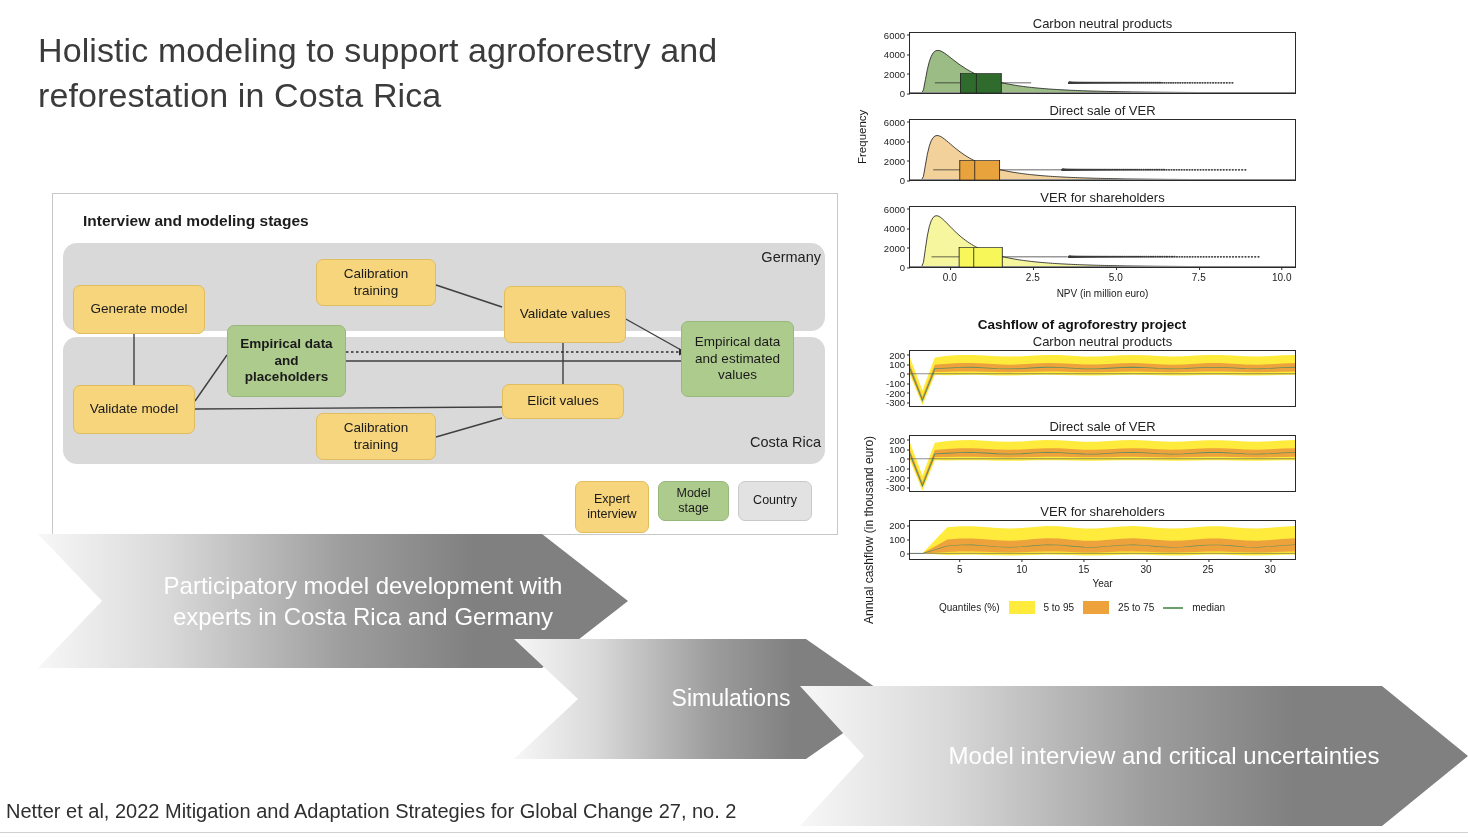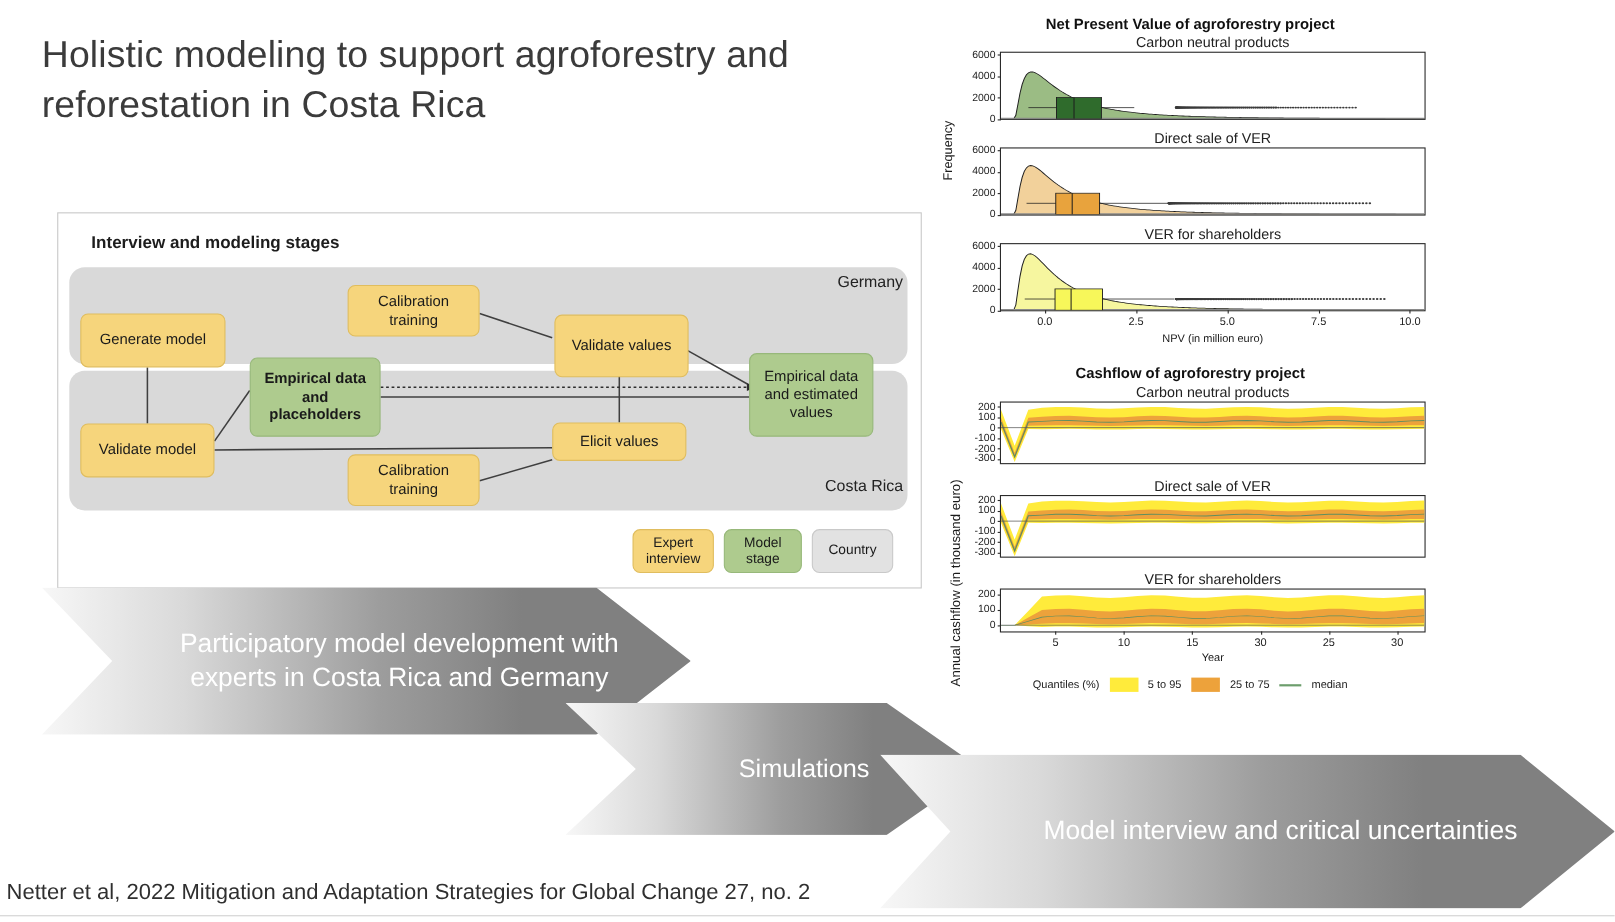--- a/index.html
+++ b/index.html
@@ -48,21 +48,21 @@
   #n-generate-model  {left:73px; top:285px;width:132px;height:49px;}
   #n-validate-model  {left:73px; top:385px;width:122px;height:49px;}
   #n-cal-top         {left:316px;top:259px;width:120px;height:47px;}
   #n-cal-bottom      {left:316px;top:413px;width:120px;height:47px;}
   #n-empirical-data  {left:227px;top:325px;width:119px;height:72px;font-weight:bold;}
   #n-validate-values {left:504px;top:286px;width:122px;height:57px;}
   #n-elicit-values   {left:502px;top:384px;width:122px;height:35px;}
   #n-empirical-est   {left:681px;top:321px;width:113px;height:76px;}
 
   
-  #key-expert  {left:575px;top:481px;width:74px;height:40px;font-size:12.5px;}
+  #key-expert  {left:575px;top:481px;width:74px;height:52px;font-size:12.5px;}
   #key-model   {left:658px;top:481px;width:71px;height:40px;font-size:12.5px;}
   #key-country {left:738px;top:481px;width:74px;height:40px;font-size:12.5px;}
 
   #diagram-links{position:absolute;left:0;top:0;width:1468px;height:838px;pointer-events:none;z-index:2;}
 
   
   #charts-col{position:absolute;left:852px;top:14px;width:460px;height:680px;}
   .chart-title{
     text-align:center;font-weight:bold;font-size:13.5px;color:#111;
   }
@@ -168,21 +168,20 @@
 <div class="node expert" id="n-validate-values">Validate values</div>
 <div class="node expert" id="n-elicit-values">Elicit values</div>
 <div class="node model" id="n-empirical-est">Empirical data and estimated values</div>
 
 <div class="node expert" id="key-expert">Expert interview</div>
 <div class="node model" id="key-model">Model stage</div>
 <div class="node country" id="key-country">Country</div>
 
 <div id="charts-col">
 
-  <div class="chart-title">Net Present Value of agroforestry project</div>
   <div id="ylab-npv">Frequency</div>
 
   <div style="margin-left:57px;width:387px;">
     <div class="panel-title">Carbon neutral products</div>
     <div class="plot-box" id="npv-p0" style="height:62px;">
         <svg width="100%" height="100%" viewBox="0 0 1000 200" preserveAspectRatio="none" style="position: absolute; left: 0px; top: 0px;">
           <path d="M0,200 L5.000000000000004,200 L9.99999999999999,200 L14.999999999999995,200 L20,200 L25.000000000000004,200 L30,200 L35,189.3376043930863 L40,155.75086674253168 L44.99999999999999,121.93419870093271 L49.99999999999999,95.8685083343003 L55,77.95453677270304 L60,66.727276320067 L64.99999999999999,60.55486692974438 L70,58.064516129032256 L75,58.196881506244324 L80,60.1623785839123 L85,63.38156081451487 L89.99999999999999,67.43240492503892 L95.00000000000001,72.0089060291754 L99.99999999999999,76.8900210763164 L105,81.9168223412468 L110,86.97581622277364 L115,91.98678384573098 L120,96.89390626877099 L125,101.65926922560388 L129.99999999999997,106.25809341638082 L134.99999999999997,110.67521978109014 L140,114.90251110976837 L145,118.93692565694681 L150,122.77908578645082 L155,126.4322128718819 L160,129.9013342898721 L165,133.1926933091204 L170,136.31331077596388 L175,139.27066068425424 L179.99999999999997,142.0724313762652 L185,144.72635123252053 L190.00000000000003,147.24006296993323 L195,149.62103457918386 L199.99999999999997,151.8764978533716 L205,154.0134076507254 L210,156.03841668368966 L215.00000000000003,157.95786187326632 L220,159.77775925269492 L225,161.50380512340328 L230,163.14138171433095 L234.99999999999997,164.69556601470254 L240,166.171140771176 L245.00000000000003,167.5726068863579 L250,168.90419664459975 L255,170.16988733610955 L259.99999999999994,171.37341496189367 L265,172.51828778762592 L269.99999999999994,173.60779958014913 L275,174.6450424105036 L280,175.63291894563702 L285.00000000000006,176.5741541799897 L290,177.47130658004693 L295,178.32677863132653 L300.00000000000006,179.1428267893758 L305.00000000000006,179.9215708451624 L310,180.66500272151637 L315,181.3749947216016 L320,182.0533072532285 L325.00000000000006,182.7015960545178 L330,183.3214189472705 L335,183.91424214460312 L340,184.48144613914312 L345,185.0243311974734 L350,185.54412248566814 L355.00000000000006,186.04197484975515 L359.99999999999994,186.51897727382683 L365,186.97615703735264 L370,187.41448359205094 L375,187.83487217748586 L380.00000000000006,188.23818719337913 L384.99999999999994,188.62524534548822 L390,188.9968185808017 L395,189.35363682675285 L399.99999999999994,189.6963905481551 L405,190.0257331346167 L410,190.34228313030405 L415.00000000000006,190.64662631708677 L420,190.93931766131416 L425,191.22088313374232 L430.00000000000006,191.49182141144783 L434.99999999999994,191.75260546992854 L440,192.0036840730008 L444.99999999999994,192.2454831675526 L450,192.47840718970238 L454.99999999999994,192.70284028843972 L460,192.9191474723853 L465,193.1276756849011 L469.99999999999994,193.32875481240455 L475,193.52269863039226 L480,193.70980569135475 L485.00000000000006,193.89036015846582 L490.00000000000006,194.06463258865202 L494.99999999999994,194.23288066839226 L500,194.39534990535995 L505,194.5522742788004 L510,194.70387685133264 L515,194.85037034467706 L519.9999999999999,194.99195768163509 L525,195.12883249648604 L530,195.26117961581642 L535,195.38917551165818 L539.9999999999999,195.51298872868398 L544.9999999999999,195.63278028708808 L550,195.7487040626713 L554.9999999999999,195.86090714554513 L560,195.96953017877613 L565,196.07470767820203 L570,196.17656833457016 L575.0000000000001,196.2752352990716 L580,196.3708264532744 L585.0000000000001,196.46345466439334 L590,196.55322802677208 L595,196.6402500903969 L600,196.72462007720907 L605,196.80643308593199 L610.0000000000001,196.88578028608538 L615,196.96274910181418 L620,197.037423386122 L625,197.10988358605968 L630,197.1802068993876 L635.0000000000001,197.2484674231953 L640,197.31473629493462 L644.9999999999999,197.3790818262922 L650,197.44156963030298 L655,197.50226274208023 L660,197.56122173351608 L664.9999999999999,197.61850482228417 L669.9999999999999,197.6741679754571 L675,197.72826500803157 L680,197.78084767663768 L685,197.83196576869187 L690,197.88166718723807 L695,197.92999803170687 L700,197.9770026748098 L705,198.02272383577247 L710.0000000000001,198.0672026500993 L715.0000000000001,198.11047873605065 L719.9999999999999,198.15259025800398 L725.0000000000001,198.1935739868596 L730,198.2334653576437 L735,198.27229852445186 L740,198.31010641286886 L745,198.3469207699925 L750,198.38277221218254 L754.9999999999999,198.41769027064896 L760.0000000000001,198.45170343498742 L765.0000000000001,198.48483919476385 L769.9999999999999,198.51712407924515 L775,198.54858369536683 L780,198.57924276402395 L785,198.60912515476772 L790,198.63825391898422 L794.9999999999999,198.66665132162936 L799.9999999999999,198.6943388715891 L804.9999999999999,198.72133735073058 L810,198.74766684170677 L815.0000000000001,198.77334675457365 L820,198.79839585227566 L825.0000000000001,198.82283227505312 L830.0000000000001,198.84667356382118 L835.0000000000001,198.8699366825691 L840,198.89263803982425 L845,198.91479350922495 L850,198.9364184492419 L855,198.95752772208823 L860.0000000000001,198.97813571185426 L864.9999999999999,198.9982563419024 L869.9999999999999,199.01790309155535 L875.0000000000001,199.03708901210965 L880,199.0558267422043 L884.9999999999999,199.0741285225733 L889.9999999999999,199.0920062102096 L895,199.10947129196592 L900,199.12653489761763 L904.9999999999999,199.14320781241094 L909.9999999999999,199.1595004891189 L914.9999999999999,199.17542305962635 L920,199.1909853460645 L925,199.2061968715141 L930,199.22106687029577 L934.9999999999999,199.23560429786536 L939.9999999999999,199.24981784033065 L945.0000000000001,199.2637159236056 L950,199.27730672221745 L955,199.29059816778113 L960,199.3035979571549 L965,199.31631356029024 L970.0000000000001,199.32875222778915 L975.0000000000001,199.34092099818025 L980.0000000000001,199.35282670492595 L984.9999999999999,199.36447598317085 L989.9999999999999,199.3758752762428 L995,199.38703084191584 L1000,199.3979487584452 L1000,200 L0,200 Z" fill="#8ab06f" fill-opacity="0.85" stroke="#1e1e1e" stroke-width="2.4"></path>
           <line x1="0" y1="199.03225806451613" x2="1000" y2="199.03225806451613" stroke="#8a8a8a" stroke-width="5"></line>
           <line x1="64.65517241379311" y1="166.1290322580645" x2="314.65517241379314" y2="166.1290322580645" stroke="#1e1e1e" stroke-width="2"></line>
           <rect x="131.0344827586207" y="135.48387096774195" width="106.0344827586207" height="64.51612903225805" fill="#2f6b2c" stroke="#1e1e1e" stroke-width="2.2"></rect>

